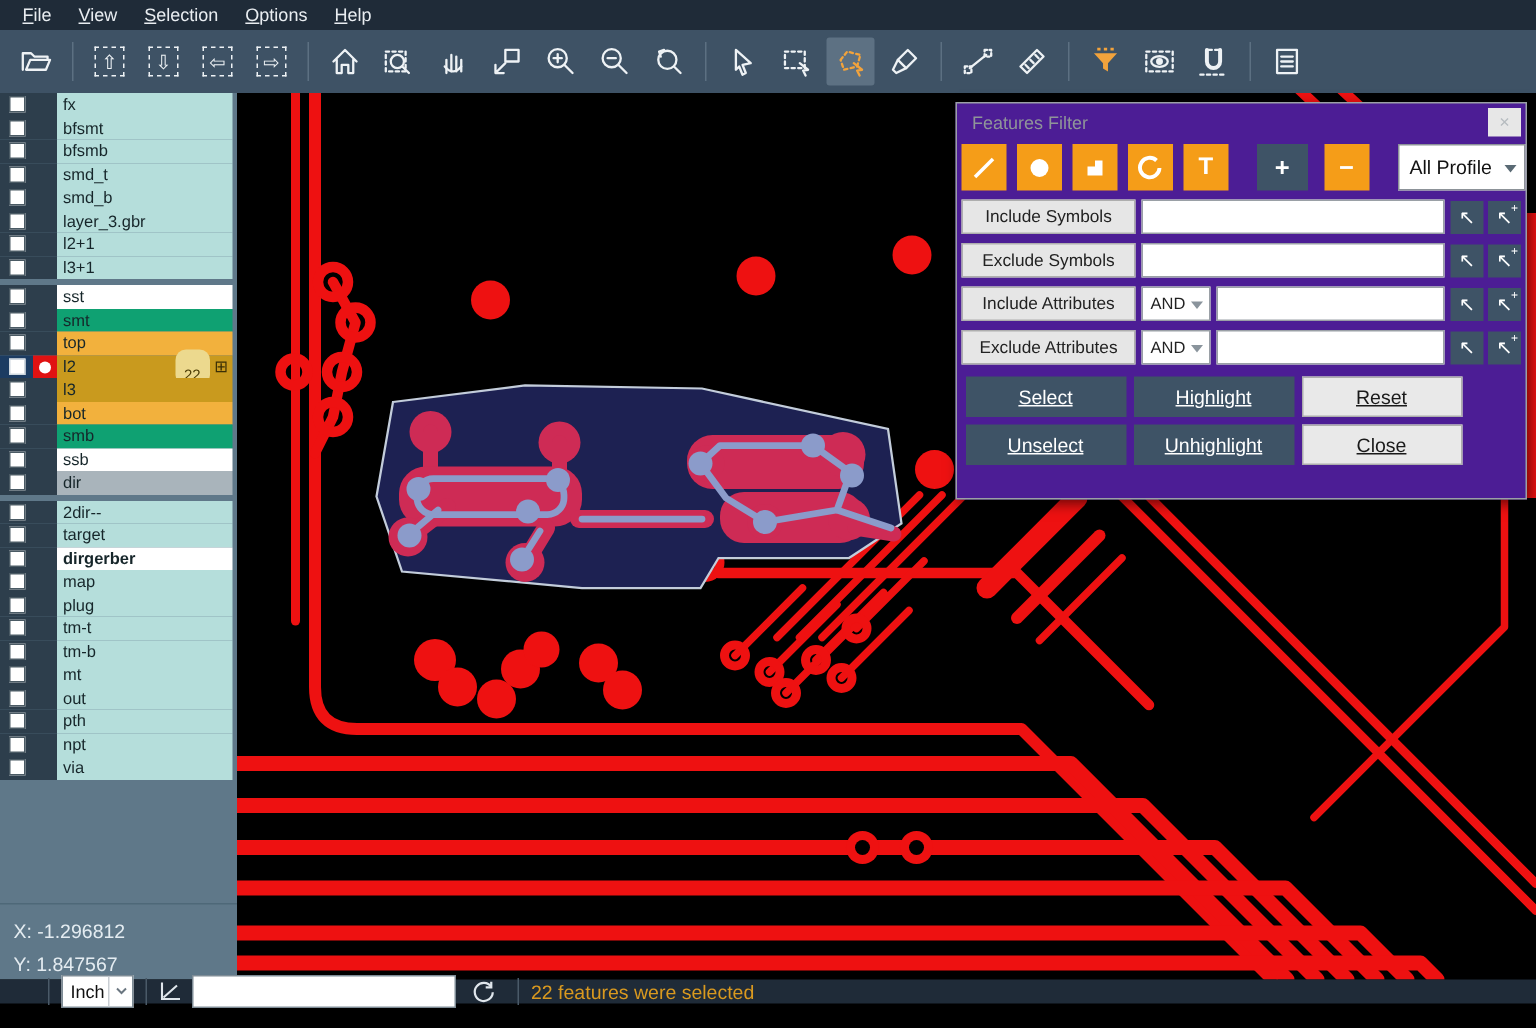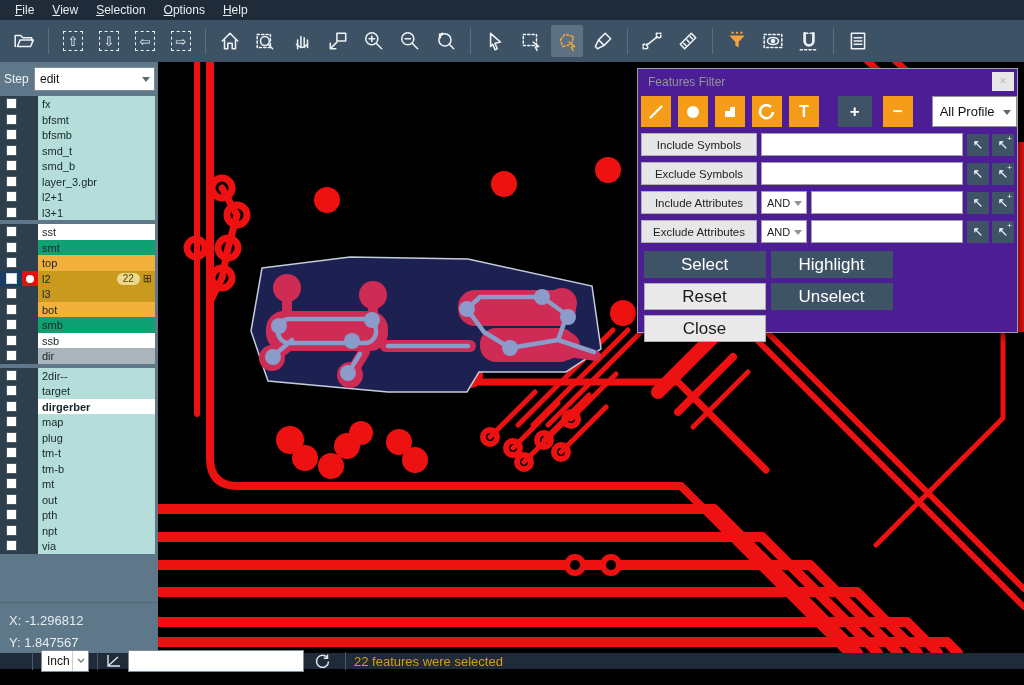--- a/index.html
+++ b/index.html
@@ -38,21 +38,21 @@
   .cb { width:11px; height:11px; background:#fff; border:1px solid #4a5a64; }
   .cb.checked { border:1px solid #cfd8df; }
   .ind-cell { width:16px; background:#2d3e4c; }
   .ind-cell.active { background:#e01212; position:relative; }
   .ind-cell.active::after { content:""; position:absolute; left:4px; top:4px; width:8px;
                             height:8px; border-radius:50%; background:#fff; }
   .lbl-cell { flex:1; font-size:11px; color:#16262a; padding:1px 0 0 4px; margin-right:3px;
               display:flex; align-items:center; }
   .row-sep { height:4px; }
   .badge { margin-left:auto; background:#ecd98e; color:#4c3c05; font-size:10px; border-radius:7px;
-           padding:0 6px; height:12px; line-height:12px; }
+           padding:12px 6px; height:12px; line-height:12px; }
   .gridico { font-size:11px; color:#3a2f06; margin:0 3px; }
   .side-div { position:absolute; left:0; top:540px; width:158px; height:1px; background:#4e6878; }
   .coords { position:absolute; left:9px; top:548px; color:#e4ecf1; font-size:13px; line-height:22px; }
 
   
   .canvas { position:absolute; left:158px; top:62px; width:866px; height:591px; background:#000; }
 
   
   .dialog { position:absolute; left:637px; top:68px; width:381px; height:265px;
             background:#4c1d95; border:1px solid #9aa0a6; box-shadow:2px 3px 8px rgba(0,0,0,.55); }
@@ -72,22 +72,22 @@
   .flabel { width:116px; height:23px; background:#e6e6e6; border:1px solid #aeaeae; font-size:11.5px;
             color:#222; display:flex; align-items:center; justify-content:center; margin-right:4px; }
   .fand { position:relative; width:46px; height:23px; background:#fff; border:1px solid #9aa0a6;
           font-size:11px; color:#222; display:flex; align-items:center; padding-left:5px; margin-right:4px;text-align:right; }
   .finput { flex:1; height:23px; background:#fff; border:1px solid #9aa0a6; margin-right:4px;
             font-size:11px; padding:0 4px; font-family:"Liberation Sans",sans-serif; }
   .abtn { width:22px; height:22px; background:#3e5366; color:#fff; font-size:13px; display:flex;
           align-items:center; justify-content:center; margin-right:3px; position:relative; }
   .abtn .plus { position:absolute; right:2px; top:0px; font-size:8px; }
   .dlg-actions { display:flex; flex-wrap:wrap; padding:2px 3px 0 3px; }
-  .dbtn { width:122px; height:27px; margin:0 2.5px 5px 2.5px; font-size:17px; display:flex;
-          align-items:center; justify-content:center; }
+  .dbtn { width:107px; height:27px; margin:0 2.5px 5px 2.5px; font-size:13px; display:flex;
+          align-items:center; justify-content:center;text-decoration:underline; }
   .dbtn.dark { background:#3e5366; color:#fff; }
   .dbtn.light { background:#e9e9e9; color:#1a1a1a; border:1px solid #adadad; }
 
   
   .statusbar { position:absolute; left:0; top:653px; width:1024px; height:16px; background:#1f2b38;
                display:flex; align-items:center; }
   .sdiv { width:1px; height:18px; background:#4a5a68; margin:0 8px; }
   .unit-combo { position:relative; width:48px; height:22px; background:#fff; border:1px solid #7e8c96;
                 font-size:12px; color:#111; display:flex; align-items:center; padding-left:5px; }
   .unit-combo .chevbox { position:absolute; right:0; top:0; width:16px; height:20px;
@@ -235,27 +235,20 @@
       <div class="tdiv"></div>
       <div class="tbtn">
         <svg width="22" height="22" viewBox="0 0 20 20" fill="none" stroke="#eef2f5" stroke-width="1.4" stroke-linecap="round" stroke-linejoin="round">
           <rect x="4" y="3" width="12" height="14"></rect>
           <path d="M6.5 7 h7 M6.5 10 h7 M6.5 13 h7"></path>
         </svg>
       </div>
     </div>
 
   <div class="sidebar">
-    <div class="step-row">
-      <span class="step-label">Step</span>
-      <div class="combo">
-        <span>edit</span>
-        <span class="chev"></span>
-      </div>
-    </div>
     <div id="layer-list">
         <div class="layer-row">
           <div class="cb-cell">
             <div class="cb"></div>
           </div>
           <div class="ind-cell"></div>
           <div class="lbl-cell" style="background: rgb(181, 222, 219);">fx</div>
         </div>
         <div class="layer-row">
           <div class="cb-cell">
@@ -634,20 +627,21 @@
           <input class="finput" value="" style="">
           <div class="abtn">↖</div>
           <div class="abtn" style="margin-right:0">↖<span class="plus">+</span></div>
         </div>
       </div>
     <div class="dlg-actions" id="dlg-actions">
         <div class="dbtn dark">Select</div>
         <div class="dbtn dark">Highlight</div>
         <div class="dbtn light">Reset</div>
         <div class="dbtn dark">Unselect</div>
+        <div class="dbtn dark">Unhighlight</div>
         <div class="dbtn light">Close</div>
       </div>
   </div>
 
   <div class="statusbar">
     <div class="sdiv" style="margin-left:32px"></div>
     <div class="unit-combo">
       <span>Inch</span>
       <span class="chevbox">
         <svg width="8" height="6">

